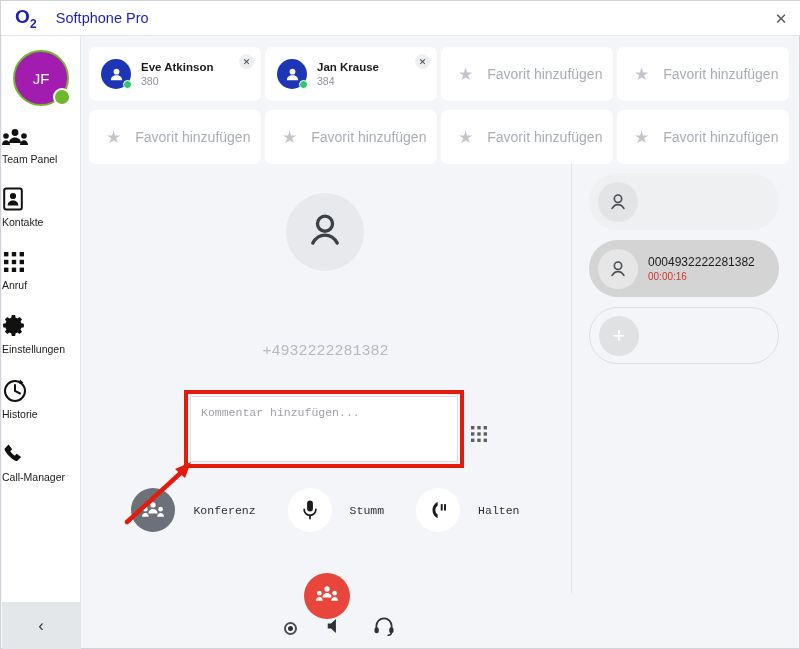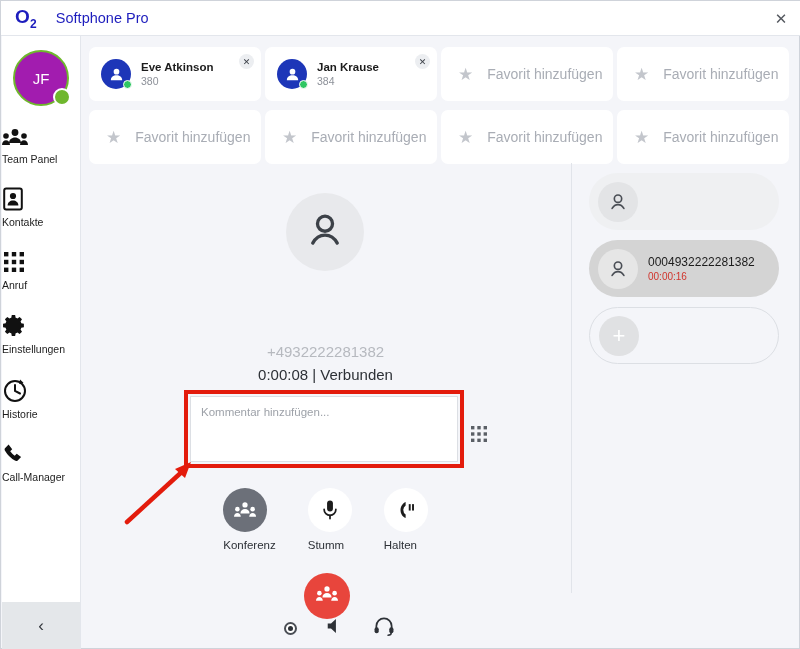--- a/index.html
+++ b/index.html
@@ -120,21 +120,21 @@
     font-size: 9px;
     display: flex; align-items: center; justify-content: center;
   }
   .fav-empty { gap: 14px; padding-left: 17px; }
   .fav-empty-label { font-size: 14px; color: #a9adb5; }
   .star { color: #c3c6cc; font-size: 17px; line-height: 1; }
 
   
   .stage {
     position: absolute; left: 79px; top: 160px;
-    width: 491px; height: 489px;
+    width: 491px; height: 489px; font-family: Liberation Mono, monospace;
   }
   .stage-divider {
     position: absolute; left: 570px; top: 162px;
     width: 1px; height: 430px; background: #e1e4ea;
   }
   .call-avatar {
     position: absolute; left: 206px; top: 32px;
     width: 78px; height: 78px; border-radius: 50%;
     background: #e8e9ec;
     display: flex; align-items: center; justify-content: center;
@@ -167,21 +167,21 @@
     pointer-events: none;
   }
   .keypad-icon {
     position: absolute; left: 391px; top: 265px;
   }
 
   .controls {
     position: absolute; top: 327px; left: 0; width: 491px;
     display: flex; justify-content: center; gap: 32px;
   }
-  .ctrl { display: flex; flex-direction: column; gap: 7px; }
+  .ctrl { display: flex; flex-direction: row; align-items: center; gap: 18px; }
   .ctrl-btn {
     width: 44px; height: 44px; border-radius: 50%;
     display: flex; align-items: center; justify-content: center;
     background: #ffffff;
   }
   .ctrl-btn.gray { background: #6c7079; }
   .ctrl-label { font-size: 11.5px; color: #2d3137; }
   .hangup {
     position: absolute; top: 412px; left: 224px;
     width: 46px; height: 46px; border-radius: 50%;
@@ -406,21 +406,20 @@
     <div class="call-avatar">
       <span>
         <svg width="42" height="42" viewBox="0 0 24 24">
           <circle cx="12" cy="8.4" r="4.3" fill="none" stroke="#3c4148" stroke-width="1.9"></circle>
           <path d="M5 19.5c1.6-3 4.1-4.6 7-4.6s5.4 1.6 7 4.6" fill="none" stroke="#3c4148" stroke-width="1.9" stroke-linecap="round"></path>
         </svg>
       </span>
     </div>
 
     <div class="call-number">+4932222281382</div>
-    <div class="call-status">0:00:08 | Verbunden</div>
 
     <div class="comment-area">
       <div class="comment-placeholder">Kommentar hinzufügen...</div>
     </div>
     <div class="annot-box"></div>
 
     <div class="keypad-icon">
       <svg width="16" height="16" viewBox="0 0 16 16">
         <g fill="#5a5f66">
           <rect x="0" y="0" width="3.4" height="3.4"></rect>

